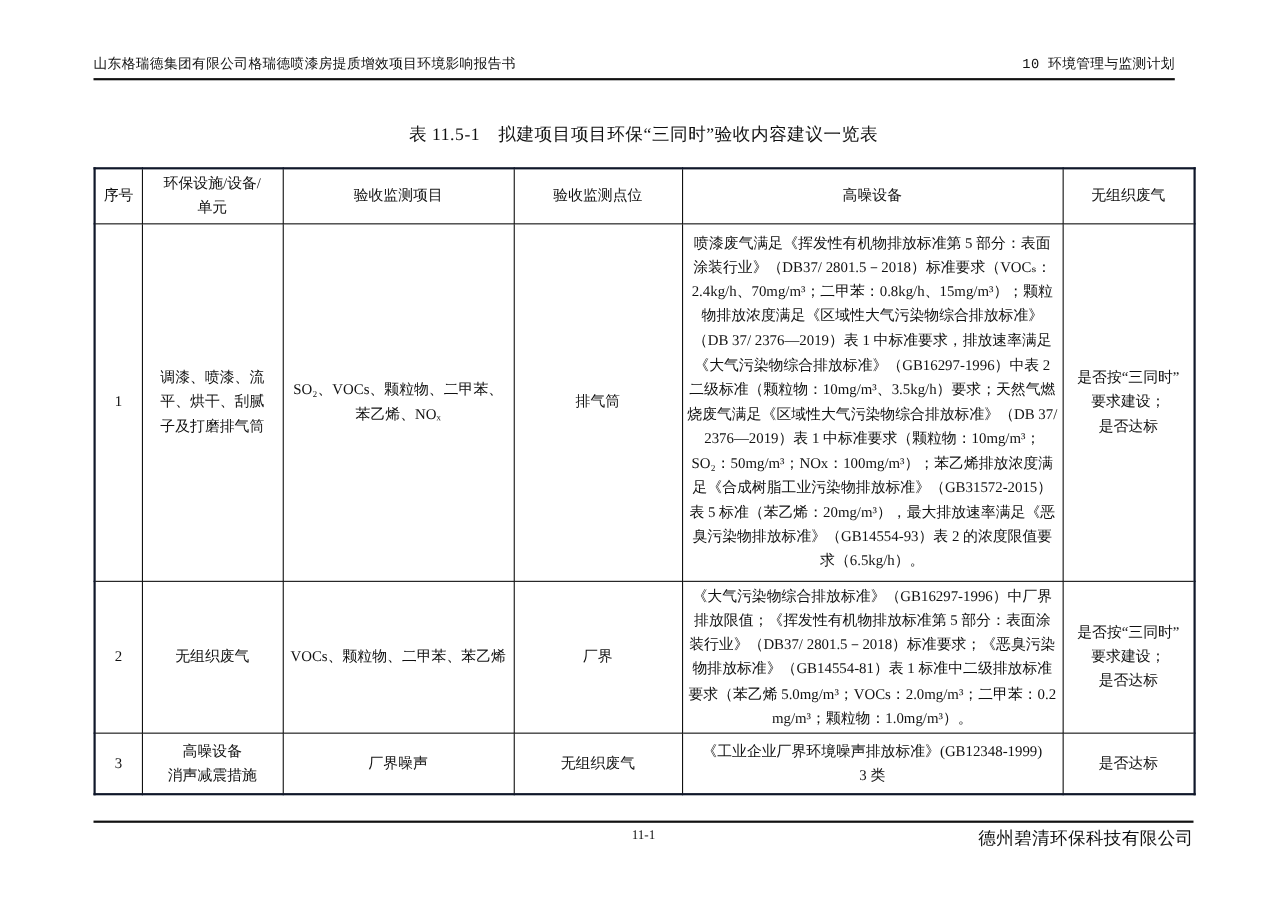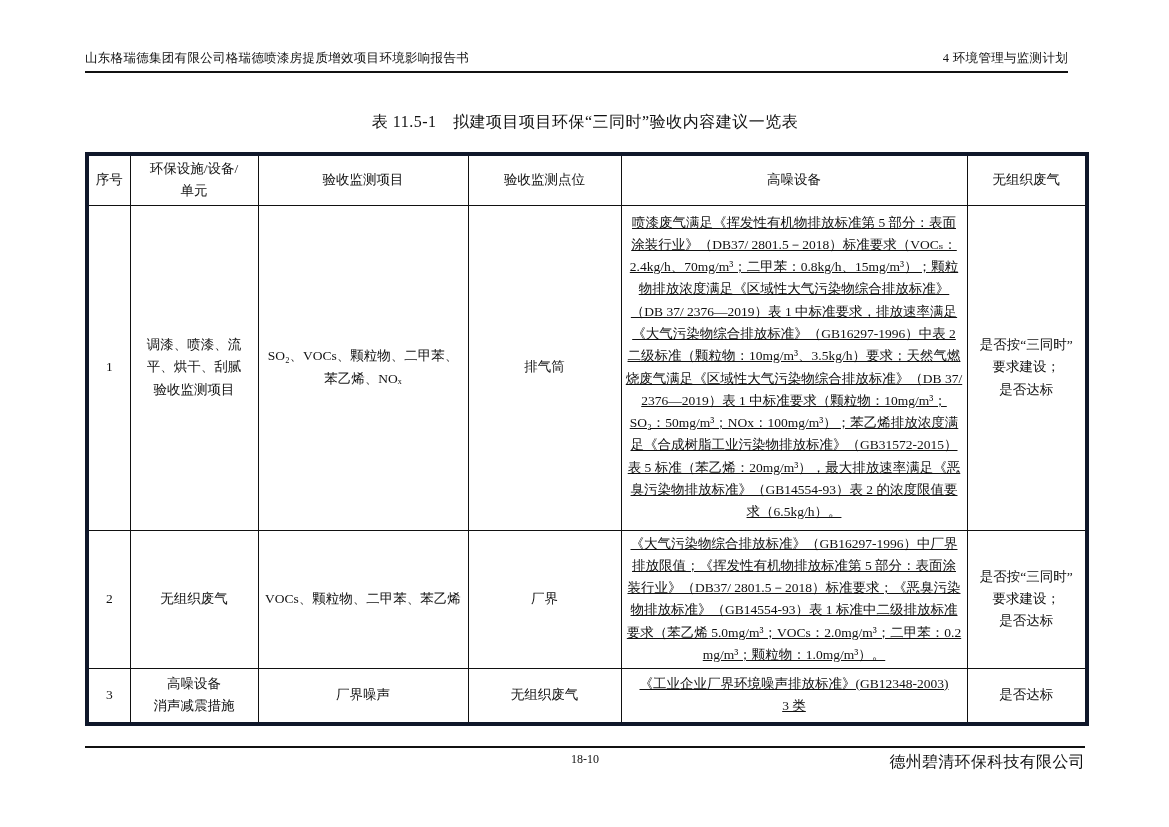--- a/index.html
+++ b/index.html
@@ -12,53 +12,53 @@
     overflow:hidden;
   }
   .pg-header{
     position:absolute;left:85px;top:50px;width:983px;
     display:flex;justify-content:space-between;align-items:flex-end;
     border-bottom:2px solid #111;
     padding-bottom:4px;
     font-size:12.5px;
     letter-spacing:0.3px;
     white-space:nowrap;
+    font-family:Liberation Mono, monospace;
   }
   .doc-title{
     position:absolute;left:85px;top:112px;width:1000px;
     text-align:center;
     font-size:16px;font-weight:normal;
     letter-spacing:0.5px;
   }
   table.acc{
     position:absolute;left:85px;top:152px;
     width:1000px;
     border-collapse:collapse;
     table-layout:fixed;
-    border:4px solid #0f172a;
+    border:2px solid #0f172a;
   }
   table.acc th, table.acc td{
     border:1px solid #111;
     text-align:center;
     vertical-align:middle;
     font-weight:normal;
     font-size:13.5px;
     padding:2px 4px;
     line-height:1.65;
     overflow:hidden;
   }
   tr.hrow{height:48px;}
   tr.r1{height:325px;}
   tr.r2{height:130px;}
   tr.r3{height:55px;}
   td.std{
     font-size:13px;
     line-height:21.5px;
     padding:2px 5px;
-    text-decoration:underline;
   }
   .pre{white-space:pre-line;}
   .pg-footer-rule{
     position:absolute;left:85px;top:746px;width:1000px;height:2px;background:#111;
   }
   .pg-num{
     position:absolute;left:85px;top:752px;width:1000px;
     text-align:center;font-size:12px;
   }
   .pg-company{
@@ -66,21 +66,21 @@
     font-size:16px;letter-spacing:0.3px;white-space:nowrap;
   }
 </style>
 </head>
 <body>
 
 <div class="page">
 
   <div class="pg-header">
     <span>山东格瑞德集团有限公司格瑞德喷漆房提质增效项目环境影响报告书</span>
-    <span>4 环境管理与监测计划</span>
+    <span>10 环境管理与监测计划</span>
   </div>
 
   <div class="doc-title">表 11.5-1　拟建项目项目环保“三同时”验收内容建议一览表</div>
 
   <table class="acc">
     <colgroup>
       <col style="width:43px">
       <col style="width:128px">
       <col style="width:210px">
       <col style="width:153px">
@@ -95,51 +95,51 @@
         <th class="pre">验收监测项目</th>
         <th class="pre">验收监测点位</th>
         <th class="pre">高噪设备</th>
         <th class="pre">无组织废气</th>
       </tr>
 
       <tr class="r1">
         <td>1</td>
         <td class="pre">调漆、喷漆、流
 平、烘干、刮腻
-验收监测项目</td>
+子及打磨排气筒</td>
         <td class="pre">SO₂、VOCs、颗粒物、二甲苯、
 苯乙烯、NOₓ</td>
         <td>排气筒</td>
         <td class="std">喷漆废气满足《挥发性有机物排放标准第 5 部分：表面涂装行业》（DB37/ 2801.5－2018）标准要求（VOCₛ：2.4kg/h、70mg/m³；二甲苯：0.8kg/h、15mg/m³）；颗粒物排放浓度满足《区域性大气污染物综合排放标准》（DB 37/ 2376—2019）表 1 中标准要求，排放速率满足《大气污染物综合排放标准》（GB16297-1996）中表 2 二级标准（颗粒物：10mg/m³、3.5kg/h）要求；天然气燃烧废气满足《区域性大气污染物综合排放标准》（DB 37/ 2376—2019）表 1 中标准要求（颗粒物：10mg/m³；SO₂：50mg/m³；NOx：100mg/m³）；苯乙烯排放浓度满足《合成树脂工业污染物排放标准》（GB31572-2015）表 5 标准（苯乙烯：20mg/m³），最大排放速率满足《恶臭污染物排放标准》（GB14554-93）表 2 的浓度限值要求（6.5kg/h）。</td>
         <td class="pre">是否按“三同时”
 要求建设；
 是否达标</td>
       </tr>
 
       <tr class="r2">
         <td>2</td>
         <td class="pre">无组织废气</td>
         <td class="pre">VOCs、颗粒物、二甲苯、苯乙烯</td>
         <td>厂界</td>
-        <td class="std">《大气污染物综合排放标准》（GB16297-1996）中厂界排放限值；《挥发性有机物排放标准第 5 部分：表面涂装行业》（DB37/ 2801.5－2018）标准要求；《恶臭污染物排放标准》（GB14554-93）表 1 标准中二级排放标准要求（苯乙烯 5.0mg/m³；VOCs：2.0mg/m³；二甲苯：0.2 mg/m³；颗粒物：1.0mg/m³）。</td>
+        <td class="std">《大气污染物综合排放标准》（GB16297-1996）中厂界排放限值；《挥发性有机物排放标准第 5 部分：表面涂装行业》（DB37/ 2801.5－2018）标准要求；《恶臭污染物排放标准》（GB14554-81）表 1 标准中二级排放标准要求（苯乙烯 5.0mg/m³；VOCs：2.0mg/m³；二甲苯：0.2 mg/m³；颗粒物：1.0mg/m³）。</td>
         <td class="pre">是否按“三同时”
 要求建设；
 是否达标</td>
       </tr>
 
       <tr class="r3">
         <td>3</td>
         <td class="pre">高噪设备
 消声减震措施</td>
         <td class="pre">厂界噪声</td>
         <td>无组织废气</td>
-        <td class="std pre">《工业企业厂界环境噪声排放标准》(GB12348-2003)
+        <td class="std pre">《工业企业厂界环境噪声排放标准》(GB12348-1999)
 3 类</td>
         <td class="pre">是否达标</td>
       </tr>
     </tbody>
   </table>
 
   <div class="pg-footer-rule"></div>
-  <div class="pg-num">18-10</div>
+  <div class="pg-num">11-1</div>
   <div class="pg-company">德州碧清环保科技有限公司</div>
 
 </div>
 
 </body></html>

